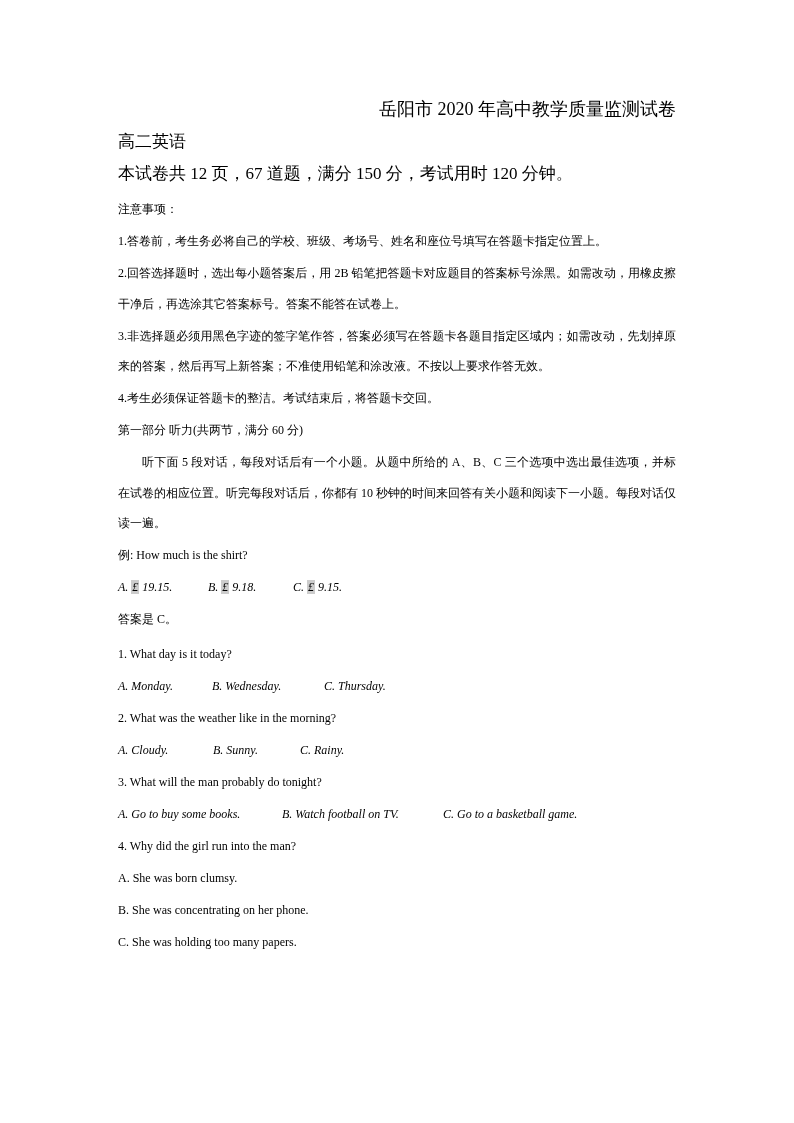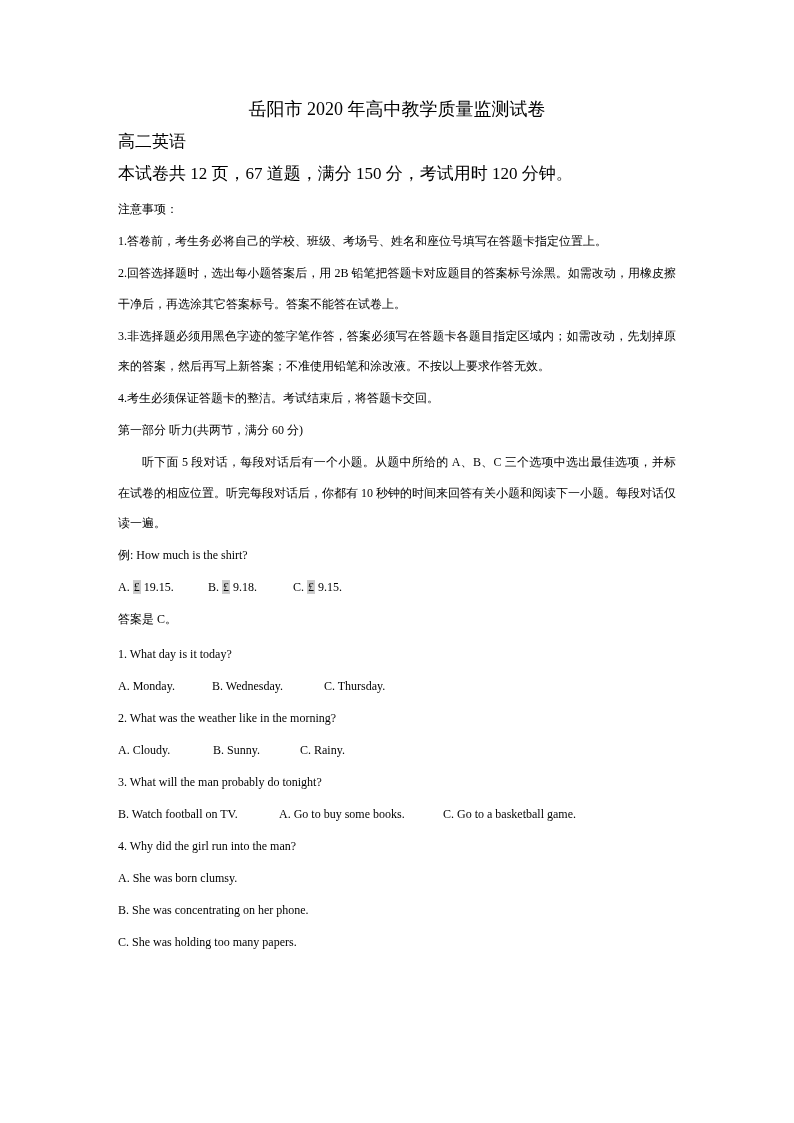--- a/index.html
+++ b/index.html
@@ -20,36 +20,36 @@
     height: 1123px;
     padding: 93px 118px 40px 118px;
     background: #ffffff;
   }
   .doc p {
     margin: 0 0 1.5px 0;
     font-size: 12px;
     line-height: 30.5px;
   }
   .title {
-    text-align: center;
+    text-align: right;
     font-size: 18px !important;
     line-height: 32px !important;
   }
   .subtitle, .meta {
     font-size: 17px !important;
   }
   .notes-heading { margin-top: 5px !important; }
   .just { text-align: justify; }
   .center { text-align: center; }
   .volume { margin-top: 4px !important; }
   .instructions {
     text-indent: 2em;
     text-align: justify;
   }
-  .opt-row { display: flex; }
+  .opt-row { display: flex; font-style: italic; }
   .opt {
     display: inline-block;
     white-space: nowrap;
   }
   .cur {
     background: #cccccc;
     padding: 0 1px;
   }
   .amt { margin-left: 3px; }
   .q1-gap { margin-top: 4px !important; }
@@ -91,22 +91,22 @@
 
     <p>2. What was the weather like in the morning?</p>
     <p class="opt-row">
       <span class="opt" style="min-width:95px">A. Cloudy.</span>
       <span class="opt" style="min-width:87px">B. Sunny.</span>
       <span class="opt">C. Rainy.</span>
     </p>
 
     <p>3. What will the man probably do tonight?</p>
     <p class="opt-row">
+      <span class="opt" style="min-width:164px">A. Go to buy some books.</span>
       <span class="opt" style="min-width:161px">B. Watch football on TV.</span>
-      <span class="opt" style="min-width:164px">A. Go to buy some books.</span>
       <span class="opt">C. Go to a basketball game.</span>
     </p>
 
     <p>4. Why did the girl run into the man?</p>
     <div class="stacked">
       <p>A. She was born clumsy.</p>
       <p>B. She was concentrating on her phone.</p>
       <p>C. She was holding too many papers.</p>
     </div>
 

